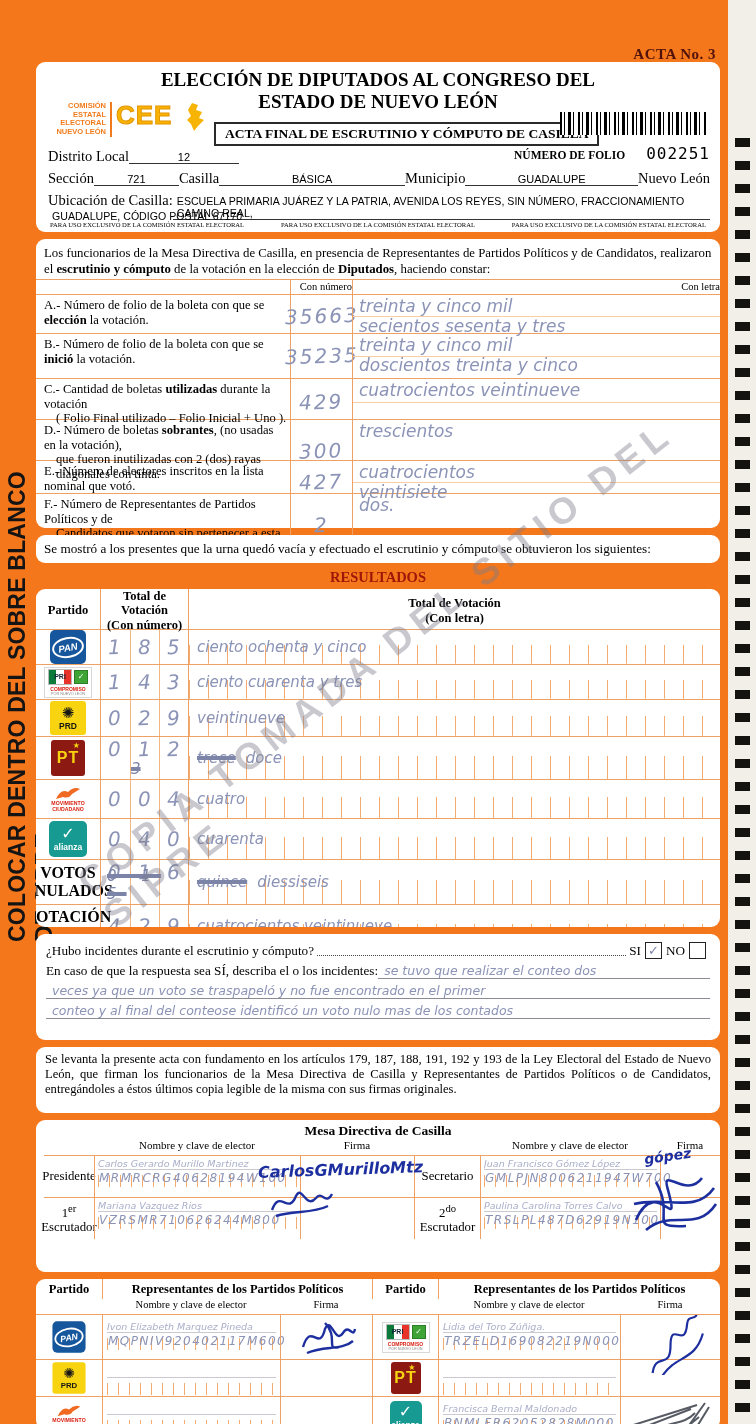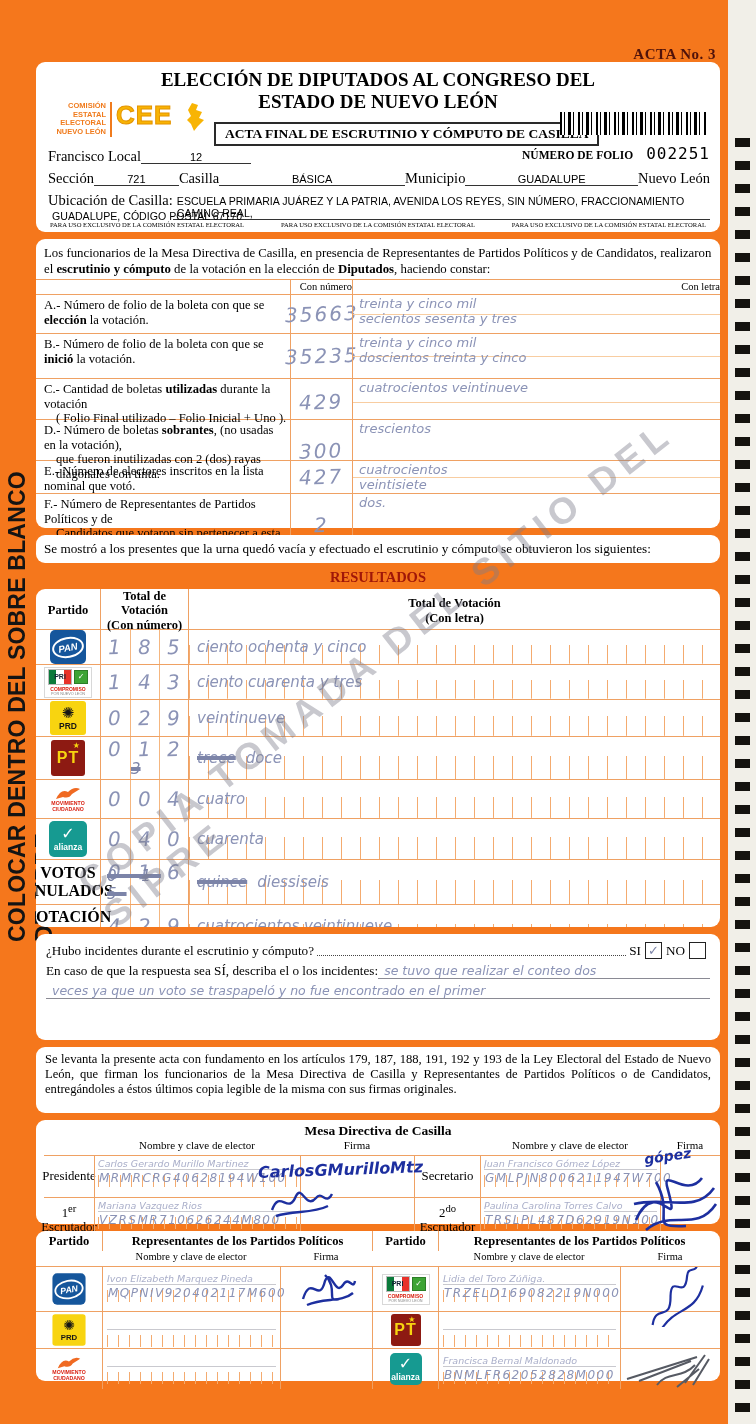--- a/index.html
+++ b/index.html
@@ -20,21 +20,21 @@
   .title1{text-align:center;font-weight:bold;font-size:19px;padding-top:7px;}
   .title2{text-align:center;font-weight:bold;font-size:19px;}
   .org-box{position:absolute;left:10px;top:40px;width:60px;text-align:right;color:#f07b1d;
     font-family:"Liberation Sans",sans-serif;font-weight:bold;font-size:7.5px;line-height:1.15;border-right:2px solid #f07b1d;padding-right:4px;}
   .cee{position:absolute;left:80px;top:38px;font-family:"Liberation Sans",sans-serif;font-weight:900;
     font-size:26px;color:#f8b404;-webkit-text-stroke:1px #e49400;letter-spacing:1px;}
   .nl-shape{position:absolute;left:148px;top:40px;}
   .subtitle-box{position:absolute;left:178px;top:60px;border:2px solid #2a2a2a;font-weight:bold;font-size:13.5px;padding:2px 9px;}
   .barcode{position:absolute;right:12px;top:50px;width:148px;height:23px;
     background:repeating-linear-gradient(90deg,#000 0 2px,#fff 2px 4px,#000 4px 5px,#fff 5px 8px,#000 8px 11px,#fff 11px 13px,#000 13px 14px,#fff 14px 18px);}
-  .folio-row{position:absolute;right:10px;top:82px;display:flex;align-items:baseline;gap:13px;}
+  .folio-row{position:absolute;right:10px;top:82px;display:flex;align-items:baseline;gap:21px;}
   .folio-label{font-weight:bold;font-size:11.5px;}
   .folio-value{font-family:"DejaVu Sans Mono",monospace;font-size:16px;letter-spacing:1px;}
   .f-distrito{position:absolute;left:12px;top:86px;display:flex;align-items:baseline;font-size:14.5px;}
   .f-row{position:absolute;left:12px;top:108px;right:10px;display:flex;align-items:baseline;font-size:14.5px;}
   .uval{font-family:"Liberation Sans",sans-serif;font-size:11px;text-align:center;border-bottom:1px solid #333;}
   .f-ubi{position:absolute;left:12px;top:130px;right:10px;display:flex;align-items:baseline;font-size:14.5px;}
   .ubi-l1{flex:1;font-family:"Liberation Sans",sans-serif;font-size:10.6px;border-bottom:1px solid #333;padding-left:4px;}
   .ubi-l2{position:absolute;left:16px;top:148px;font-family:"Liberation Sans",sans-serif;font-size:10.6px;}
   .excl-row{position:absolute;left:14px;right:14px;bottom:4px;display:flex;justify-content:space-between;font-size:6.6px;}
 
@@ -48,21 +48,21 @@
   .srow{display:grid;grid-template-columns:254px 62px 1fr;border-top:1px solid #efa163;}
   .s-label{font-size:12.6px;padding:3px 2px 0 8px;line-height:1.15;}
   .s-label2{padding-left:12px;}
   .s-num{border-left:1px solid #efa163;display:flex;align-items:center;justify-content:center;}
   .s-letra{border-left:1px solid #efa163;position:relative;padding:1px 6px;}
   .s-letra .mid{position:absolute;left:0;right:0;top:50%;border-top:1px solid #f8cda1;}
 
   
   .hw{font-family:"DejaVu Sans",sans-serif;font-style:italic;color:#8b93b6;}
   .hw-num{font-size:20px;letter-spacing:2px;transform:rotate(-2deg);}
-  .hw-sm{font-size:13px;display:block;position:relative;z-index:2;}
+  .hw-sm{font-size:17px;display:block;position:relative;z-index:2;}
   .crossed{text-decoration:line-through;text-decoration-thickness:4px;text-decoration-color:#7c84a8;}
 
   
   .ucard{height:28px;display:flex;align-items:center;padding:0 8px;font-size:13.2px;margin-bottom:4px;}
   .band{height:20px;text-align:center;font-weight:bold;font-size:14.5px;color:#a01708;line-height:20px;margin-bottom:2px;}
 
   
   .rcard{height:338px;overflow:hidden;}
   .rhead{display:grid;grid-template-columns:64px 88px 1fr;height:40px;border-bottom:1px solid #efa163;}
   .rhead div{display:flex;flex-direction:column;align-items:center;justify-content:center;font-weight:bold;font-size:12.5px;line-height:1.15;border-left:1px solid #efa163;text-align:center;}
@@ -87,21 +87,21 @@
   .leader{flex:1;border-bottom:1.5px dotted #444;margin:0 3px 3px 3px;}
   .chk{width:15px;height:15px;border:1.5px solid #222;margin:0 4px;display:inline-flex;align-items:center;justify-content:center;
     font-family:"DejaVu Sans",sans-serif;color:#7c84a8;font-size:13px;font-weight:bold;}
   .iline{display:flex;align-items:baseline;font-size:13.2px;margin-top:4px;}
   .hw-line{flex:1;border-bottom:1px solid #8a8a94;font-family:"DejaVu Sans",sans-serif;font-style:italic;color:#8b93b6;font-size:12.5px;padding-left:6px;white-space:nowrap;}
 
   
   .lcard{height:56px;padding:5px 9px;font-size:12.6px;line-height:1.2;text-align:justify;}
 
   
-  .mcard{height:104px;}
+  .mcard{height:152px;}
   .m-title{text-align:center;font-weight:bold;font-size:13.5px;padding-top:3px;}
   .m-sub{display:grid;grid-template-columns:58px 206px 114px 66px 180px 60px;font-size:11px;text-align:center;height:16px;}
   .m-grid{display:grid;grid-template-columns:58px 206px 114px 66px 180px 60px;grid-auto-rows:42px;}
   .m-cell{border-top:1px solid #efa163;border-left:1px solid #efa163;position:relative;}
   .m-cell.first{border-left:none;margin-left:8px;}
   .m-role{display:flex;flex-direction:column;align-items:center;justify-content:center;font-size:12.8px;line-height:1.05;text-align:center;}
   .m-name{padding:2px 3px 0 3px;}
   .hw-name{font-family:"DejaVu Sans",sans-serif;font-style:italic;color:#a9aec9;font-size:9.5px;display:block;border-bottom:1px solid #c9c9cf;white-space:nowrap;overflow:hidden;}
   .comb{position:relative;height:15px;margin-top:2px;
     background-image:repeating-linear-gradient(90deg,#f4ab6f 0,#f4ab6f 1px,transparent 1px,transparent 11px);
@@ -169,21 +169,21 @@
       <svg class="nl-shape" width="22" height="30" viewBox="0 0 22 30">
           <path d="M8 1 L14 3 L12 8 L18 10 L15 16 L20 18 L14 24 L10 29 L7 22 L3 18 L7 14 L4 8 Z" fill="#f8b404"></path>
         </svg>
       <div class="subtitle-box">ACTA FINAL DE ESCRUTINIO Y CÓMPUTO DE CASILLA</div>
       <div class="barcode"></div>
       <div class="folio-row">
         <span class="folio-label">NÚMERO DE FOLIO</span>
         <span class="folio-value">002251</span>
       </div>
       <div class="f-distrito">
-        <span>Francisco Local</span>
+        <span>Distrito Local</span>
         <span class="uval" style="width:110px">12</span>
       </div>
       <div class="f-row">
         <span>Sección</span>
         <span class="uval" style="width:85px">721</span>
         <span>Casilla</span>
         <span class="uval" style="flex:1.4">BÁSICA</span>
         <span>Municipio</span>
         <span class="uval" style="flex:1.3">GUADALUPE</span>
         <span>Nuevo León</span>
@@ -501,20 +501,23 @@
         <span style="font-size:13.2px">NO</span>
         <span class="chk"></span>
       </div>
       <div class="iline">
         <span>En caso de que la respuesta sea SÍ, describa el o los incidentes:</span>
         <span class="hw-line">se tuvo que realizar el conteo dos</span>
       </div>
       <div class="iline">
           <span class="hw-line">veces ya que un voto se traspapeló y no fue encontrado en el primer</span>
         </div>
+      <div class="iline">
+          <span class="hw-line">conteo y al final del conteose identificó un voto nulo mas de los contados</span>
+        </div>
     </div>
 
     <div class="card lcard">
       <span>Se levanta la presente acta con fundamento en los artículos 179, 187, 188, 191, 192 y 193 de la Ley Electoral del Estado de Nuevo León, que firman los funcionarios de la Mesa Directiva de Casilla y Representantes de Partidos Políticos o de Candidatos, entregándoles a éstos últimos copia legible de la misma con sus firmas originales.</span>
     </div>
 
     <div class="card mcard">
       <div class="m-title">Mesa Directiva de Casilla</div>
       <div class="m-sub">
         <div></div>

